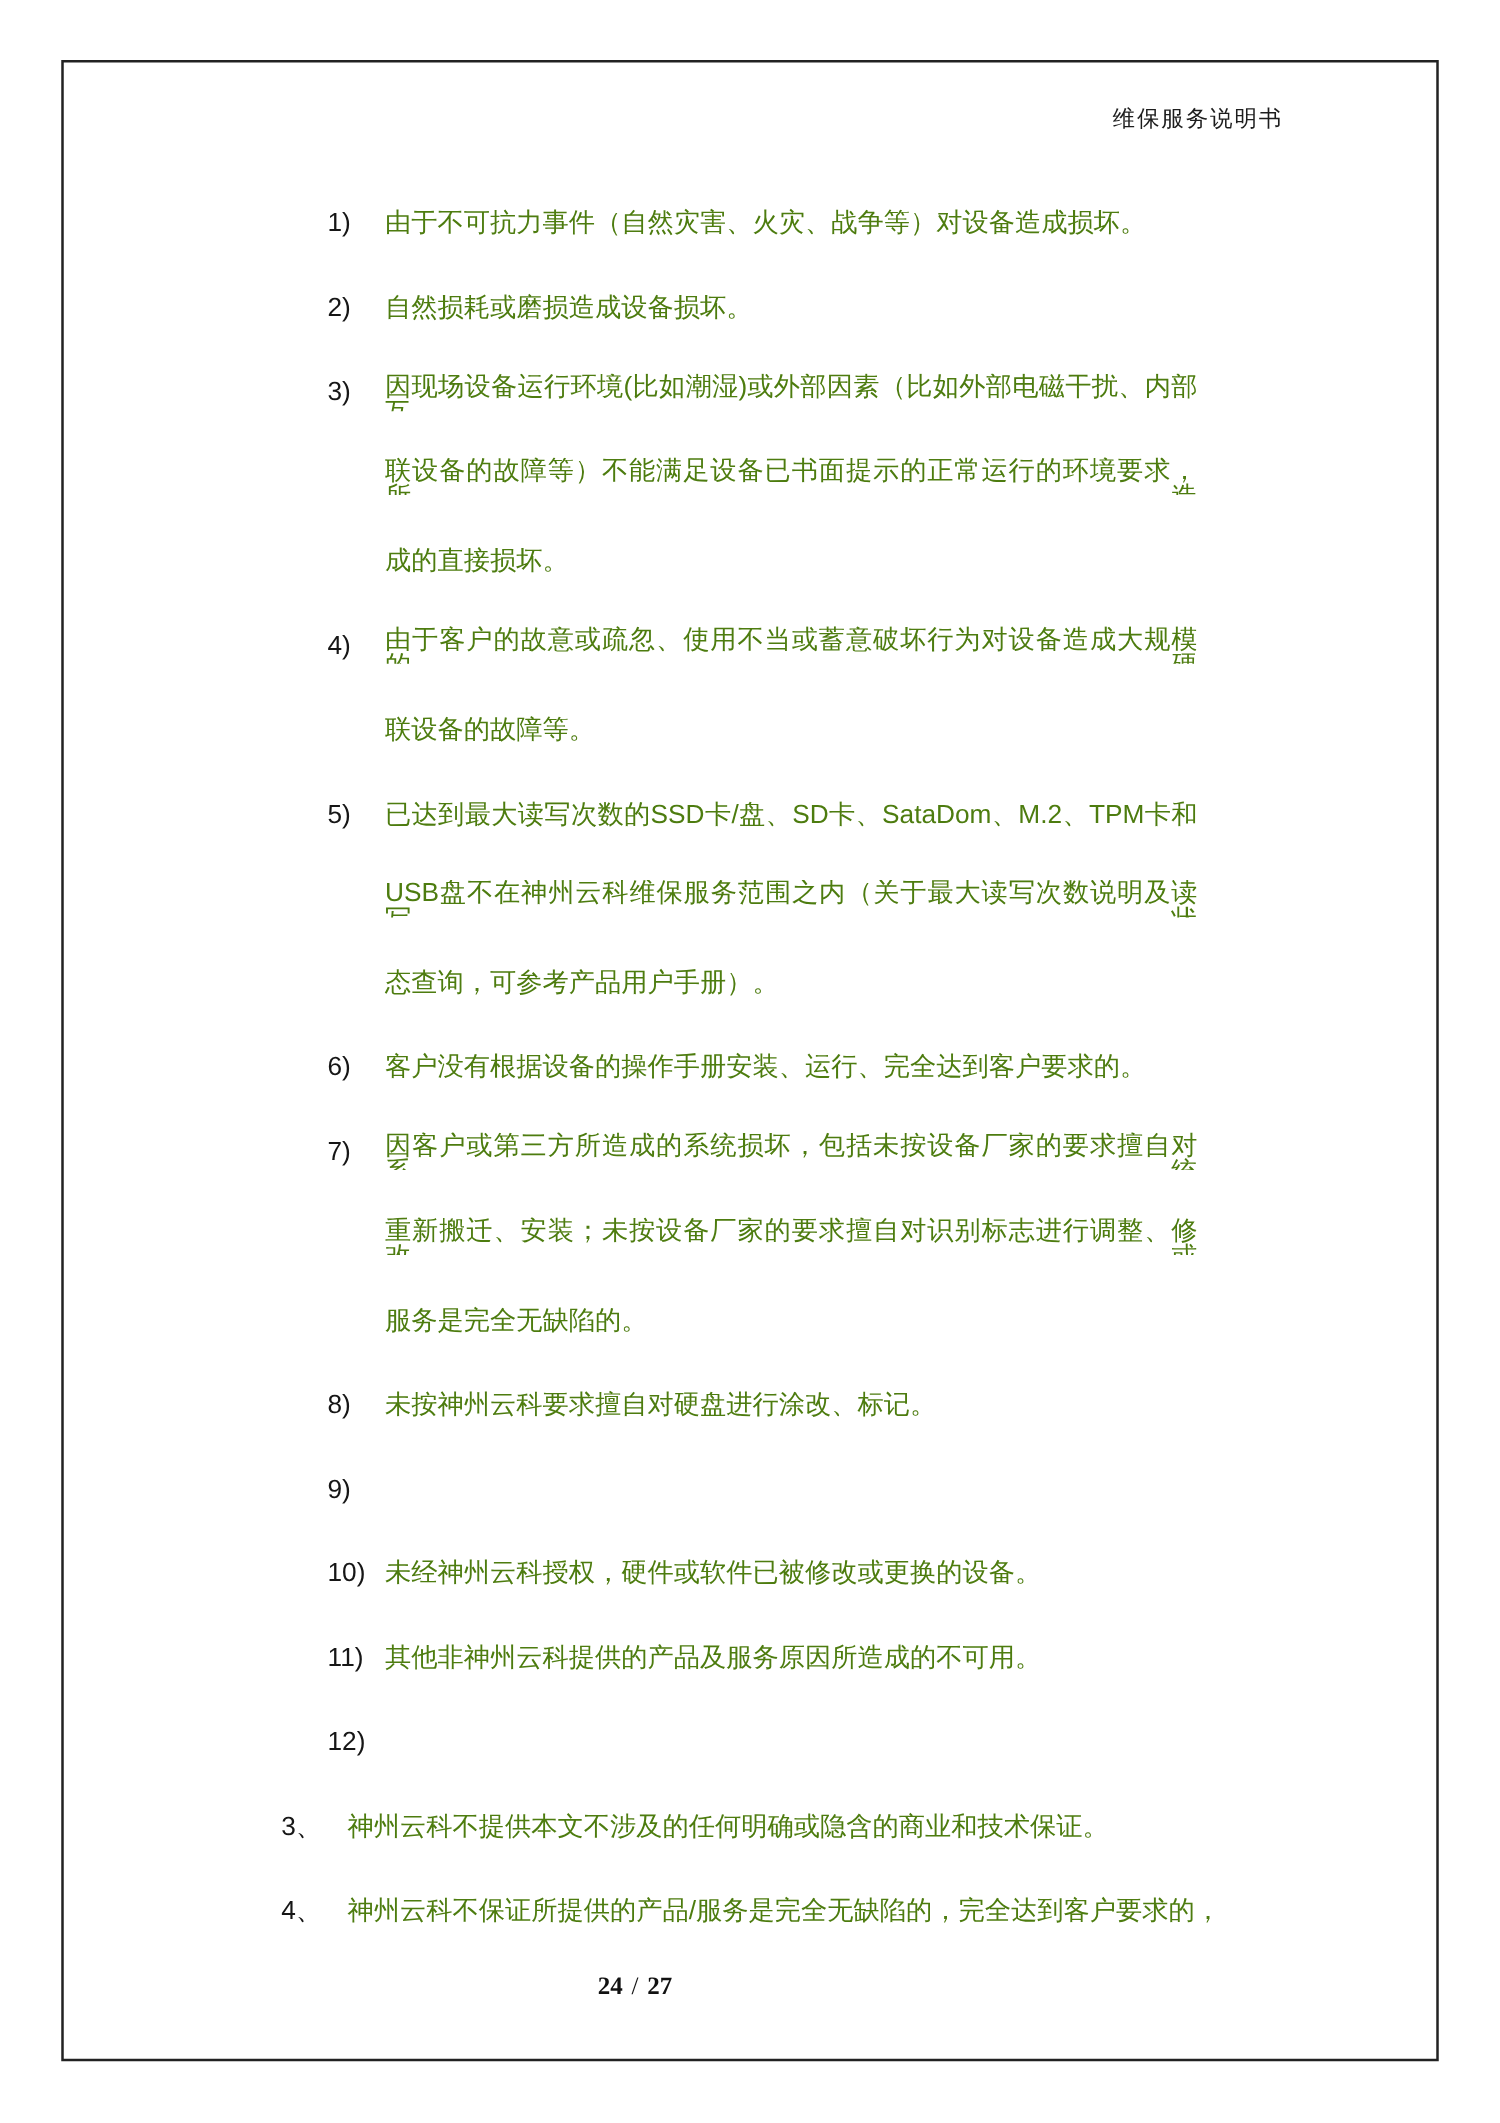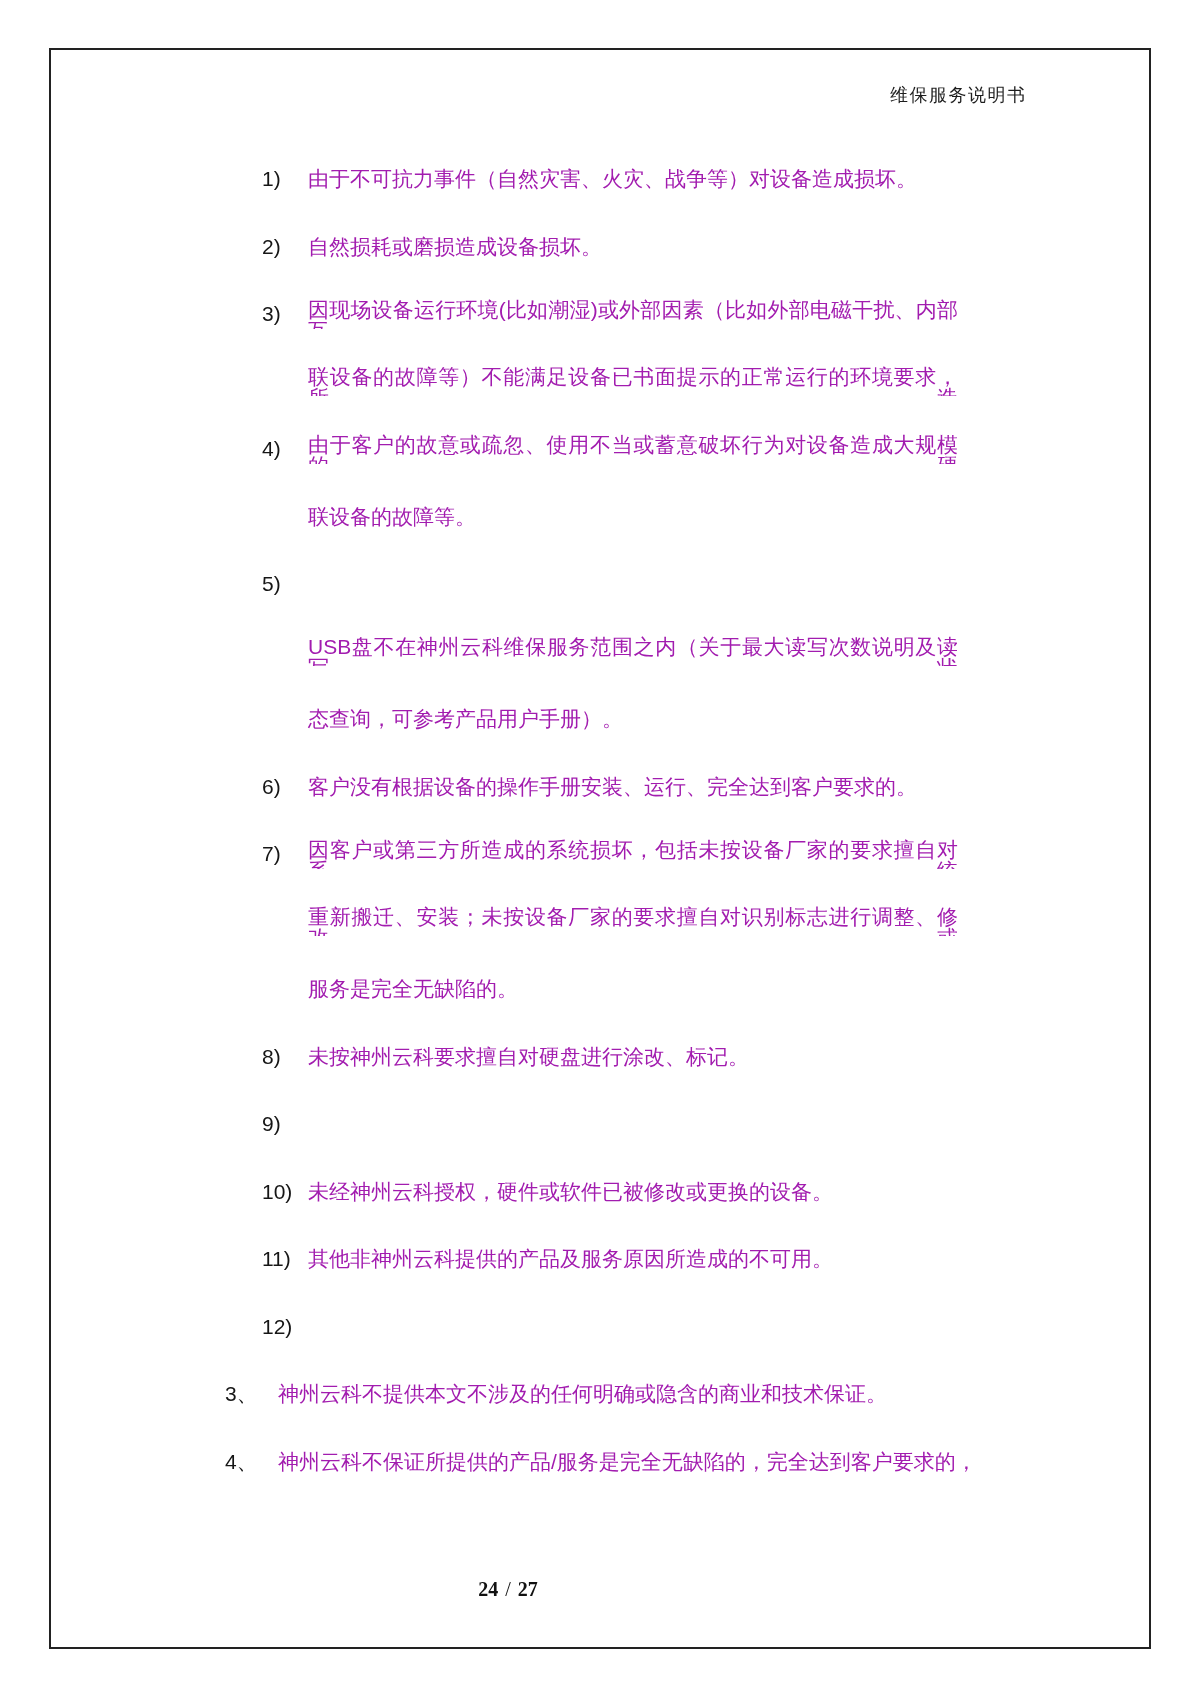--- a/index.html
+++ b/index.html
@@ -50,21 +50,21 @@
     display: flex;
     align-items: center;
     font-size: 21px;
     line-height: 1;
     white-space: nowrap;
   }
   .item.paren .marker { flex: 0 0 46px; }
   .item.cjk  .marker { flex: 0 0 53px; }
   .marker { color: #161616; }
   .item.paren .line.cont { padding-left: 46px; }
-  .text { color: #a21caf; }
+  .text { color: #4d7c0f; }
   .text.fill {
     flex: 0 0 650px;
     width: 650px;
     text-align: justify;
     text-align-last: justify;
     white-space: normal;
     overflow: hidden;
     max-height: 30px;
   }
   .footer {
@@ -101,33 +101,37 @@
       </div>
     </div>
     <div class="item paren">
       <div class="line">
         <span class="marker">3)</span>
         <span class="text fill">因现场设备运行环境(比如潮湿)或外部因素（比如外部电磁干扰、内部互</span>
       </div>
       <div class="line cont">
         <span class="text fill">联设备的故障等）不能满足设备已书面提示的正常运行的环境要求，所造</span>
       </div>
+      <div class="line cont">
+        <span class="text">成的直接损坏。</span>
+      </div>
     </div>
     <div class="item paren">
       <div class="line">
         <span class="marker">4)</span>
         <span class="text fill">由于客户的故意或疏忽、使用不当或蓄意破坏行为对设备造成大规模的硬</span>
       </div>
       <div class="line cont">
         <span class="text">联设备的故障等。</span>
       </div>
     </div>
     <div class="item paren">
       <div class="line">
         <span class="marker">5)</span>
+        <span class="text fill">已达到最大读写次数的SSD卡/盘、SD卡、SataDom、M.2、TPM卡和</span>
       </div>
       <div class="line cont">
         <span class="text fill">USB盘不在神州云科维保服务范围之内（关于最大读写次数说明及读写状</span>
       </div>
       <div class="line cont">
         <span class="text">态查询，可参考产品用户手册）。</span>
       </div>
     </div>
     <div class="item paren">
       <div class="line">

